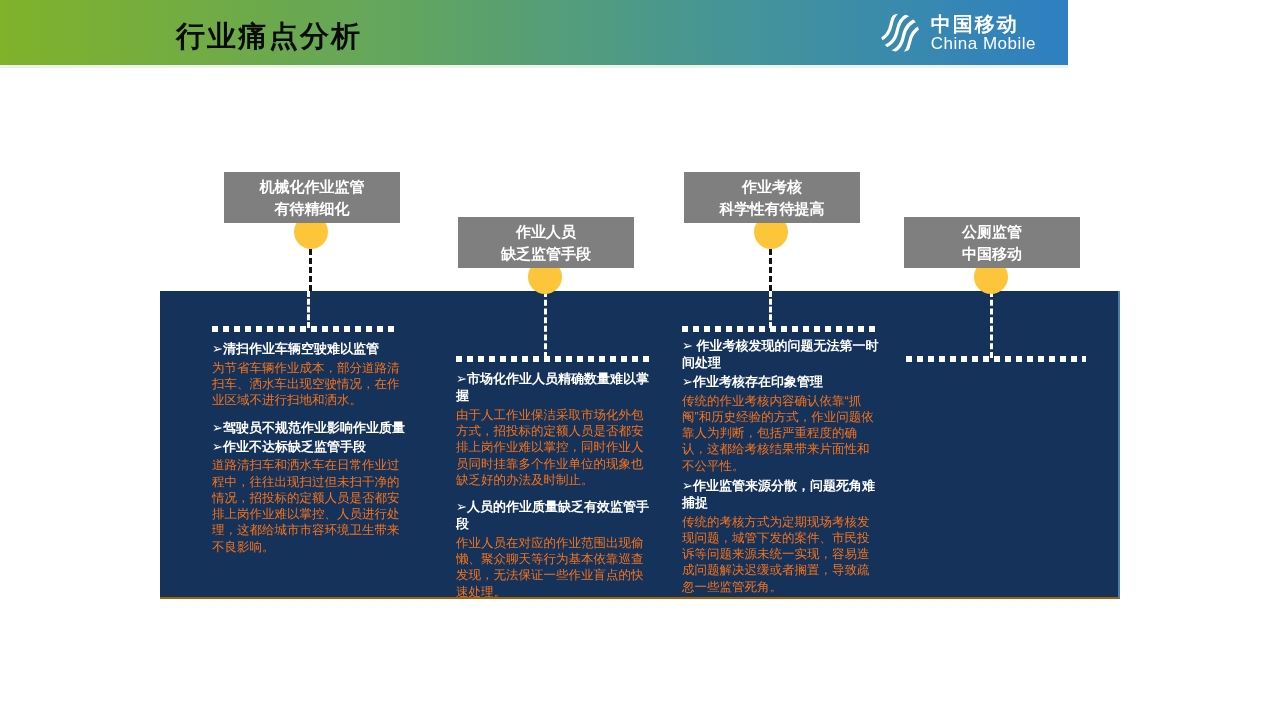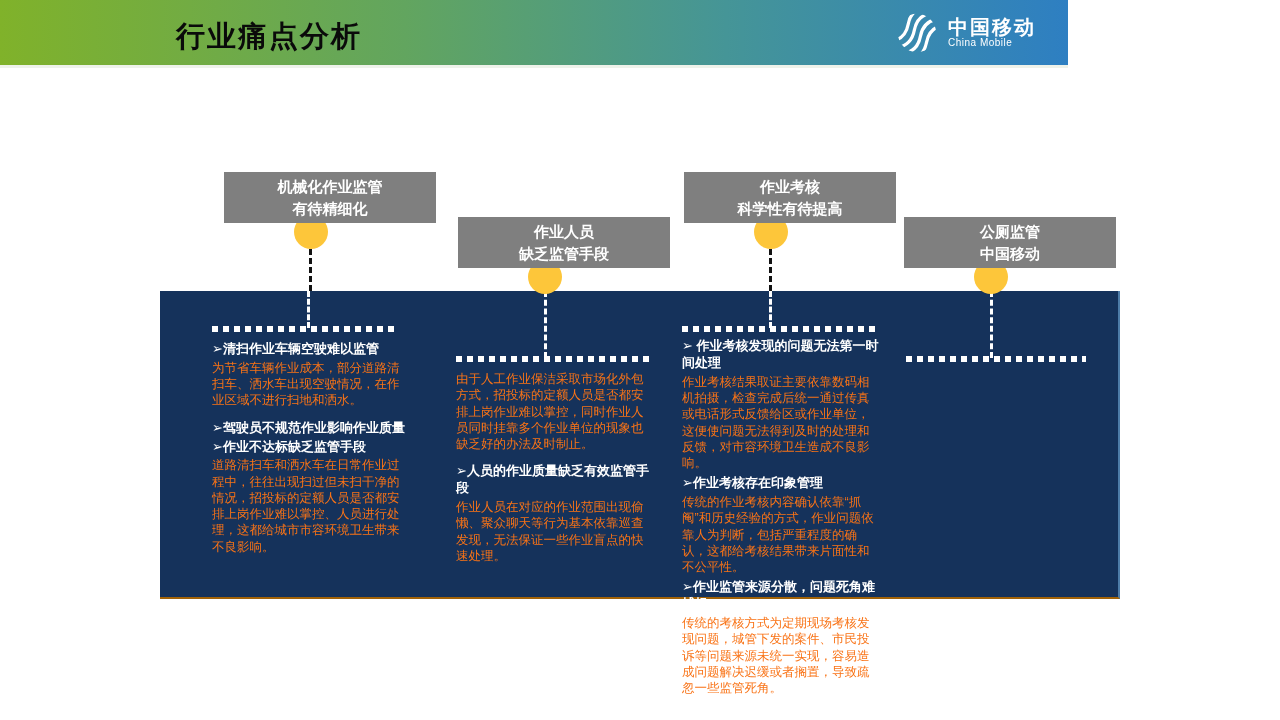--- a/index.html
+++ b/index.html
@@ -10,24 +10,24 @@
   
   .header { position:absolute; left:0; top:0; width:1068px; height:68px;
     background:linear-gradient(90deg,#80b22a 0%,#62a55f 38%,#459597 68%,#2e7fc2 100%);
     border-bottom:3px solid #eef2ea; }
   .page-title { position:absolute; left:176px; top:17px; font-size:29px; font-weight:bold;
     color:#0a0a0a; letter-spacing:2px; }
   .logo { position:absolute; right:32px; top:10px; display:flex; align-items:center; gap:8px; }
   .logo-icon { width:46px; height:46px; }
   .logo-text { display:flex; flex-direction:column; line-height:1.05; }
   .logo-cn { color:#ffffff; font-size:20px; font-weight:bold; letter-spacing:2px; }
-  .logo-en { color:#ffffff; font-size:10px; letter-spacing:0.5px; }
+  .logo-en { color:#ffffff; font-size:17px; letter-spacing:0.5px; }
 
   
-  .pain-box { position:absolute; width:212px; height:51px; background:#7f7f7f;
+  .pain-box { position:absolute; width:176px; height:51px; background:#7f7f7f;
     color:#ffffff; font-weight:bold; font-size:15px; line-height:1.45;
     display:flex; align-items:center; justify-content:center; text-align:center;
     white-space:pre-line; z-index:3; }
   .box-1 { left:224px; top:172px; }
   .box-2 { left:458px; top:217px; }
   .box-3 { left:684px; top:172px; }
   .box-4 { left:904px; top:217px; }
 
   .dot { position:absolute; width:34px; height:34px; border-radius:50%;
     background:#fdc63a; z-index:2; }
@@ -126,28 +126,28 @@
 
     <div class="col col-1">
       <div class="item-heading">➢清扫作业车辆空驶难以监管</div>
       <div class="item-body">为节省车辆作业成本，部分道路清扫车、洒水车出现空驶情况，在作业区域不进行扫地和洒水。</div>
       <div class="item-heading">➢驾驶员不规范作业影响作业质量</div>
       <div class="item-heading">➢作业不达标缺乏监管手段</div>
       <div class="item-body">道路清扫车和洒水车在日常作业过程中，往往出现扫过但未扫干净的情况，招投标的定额人员是否都安排上岗作业难以掌控、人员进行处理，这都给城市市容环境卫生带来不良影响。</div>
     </div>
 
     <div class="col col-2">
+      <div class="item-heading">➢市场化作业人员精确数量难以掌握</div>
       <div class="item-body">由于人工作业保洁采取市场化外包方式，招投标的定额人员是否都安排上岗作业难以掌控，同时作业人员同时挂靠多个作业单位的现象也缺乏好的办法及时制止。</div>
       <div class="item-heading">➢人员的作业质量缺乏有效监管手段</div>
       <div class="item-body">作业人员在对应的作业范围出现偷懒、聚众聊天等行为基本依靠巡查发现，无法保证一些作业盲点的快速处理。</div>
     </div>
 
     <div class="col col-3">
       <div class="item-heading">➢ 作业考核发现的问题无法第一时间处理</div>
-      <div class="item-body">作业考核结果取证主要依靠数码相机拍摄，检查完成后统一通过传真或电话形式反馈给区或作业单位，这便使问题无法得到及时的处理和反馈，对市容环境卫生造成不良影响。</div>
       <div class="item-heading">➢作业考核存在印象管理</div>
       <div class="item-body">传统的作业考核内容确认依靠“抓阄”和历史经验的方式，作业问题依靠人为判断，包括严重程度的确认，这都给考核结果带来片面性和不公平性。</div>
       <div class="item-heading">➢作业监管来源分散，问题死角难捕捉</div>
       <div class="item-body">传统的考核方式为定期现场考核发现问题，城管下发的案件、市民投诉等问题来源未统一实现，容易造成问题解决迟缓或者搁置，导致疏忽一些监管死角。</div>
     </div>
 
   </div>
 
 </div>
 

